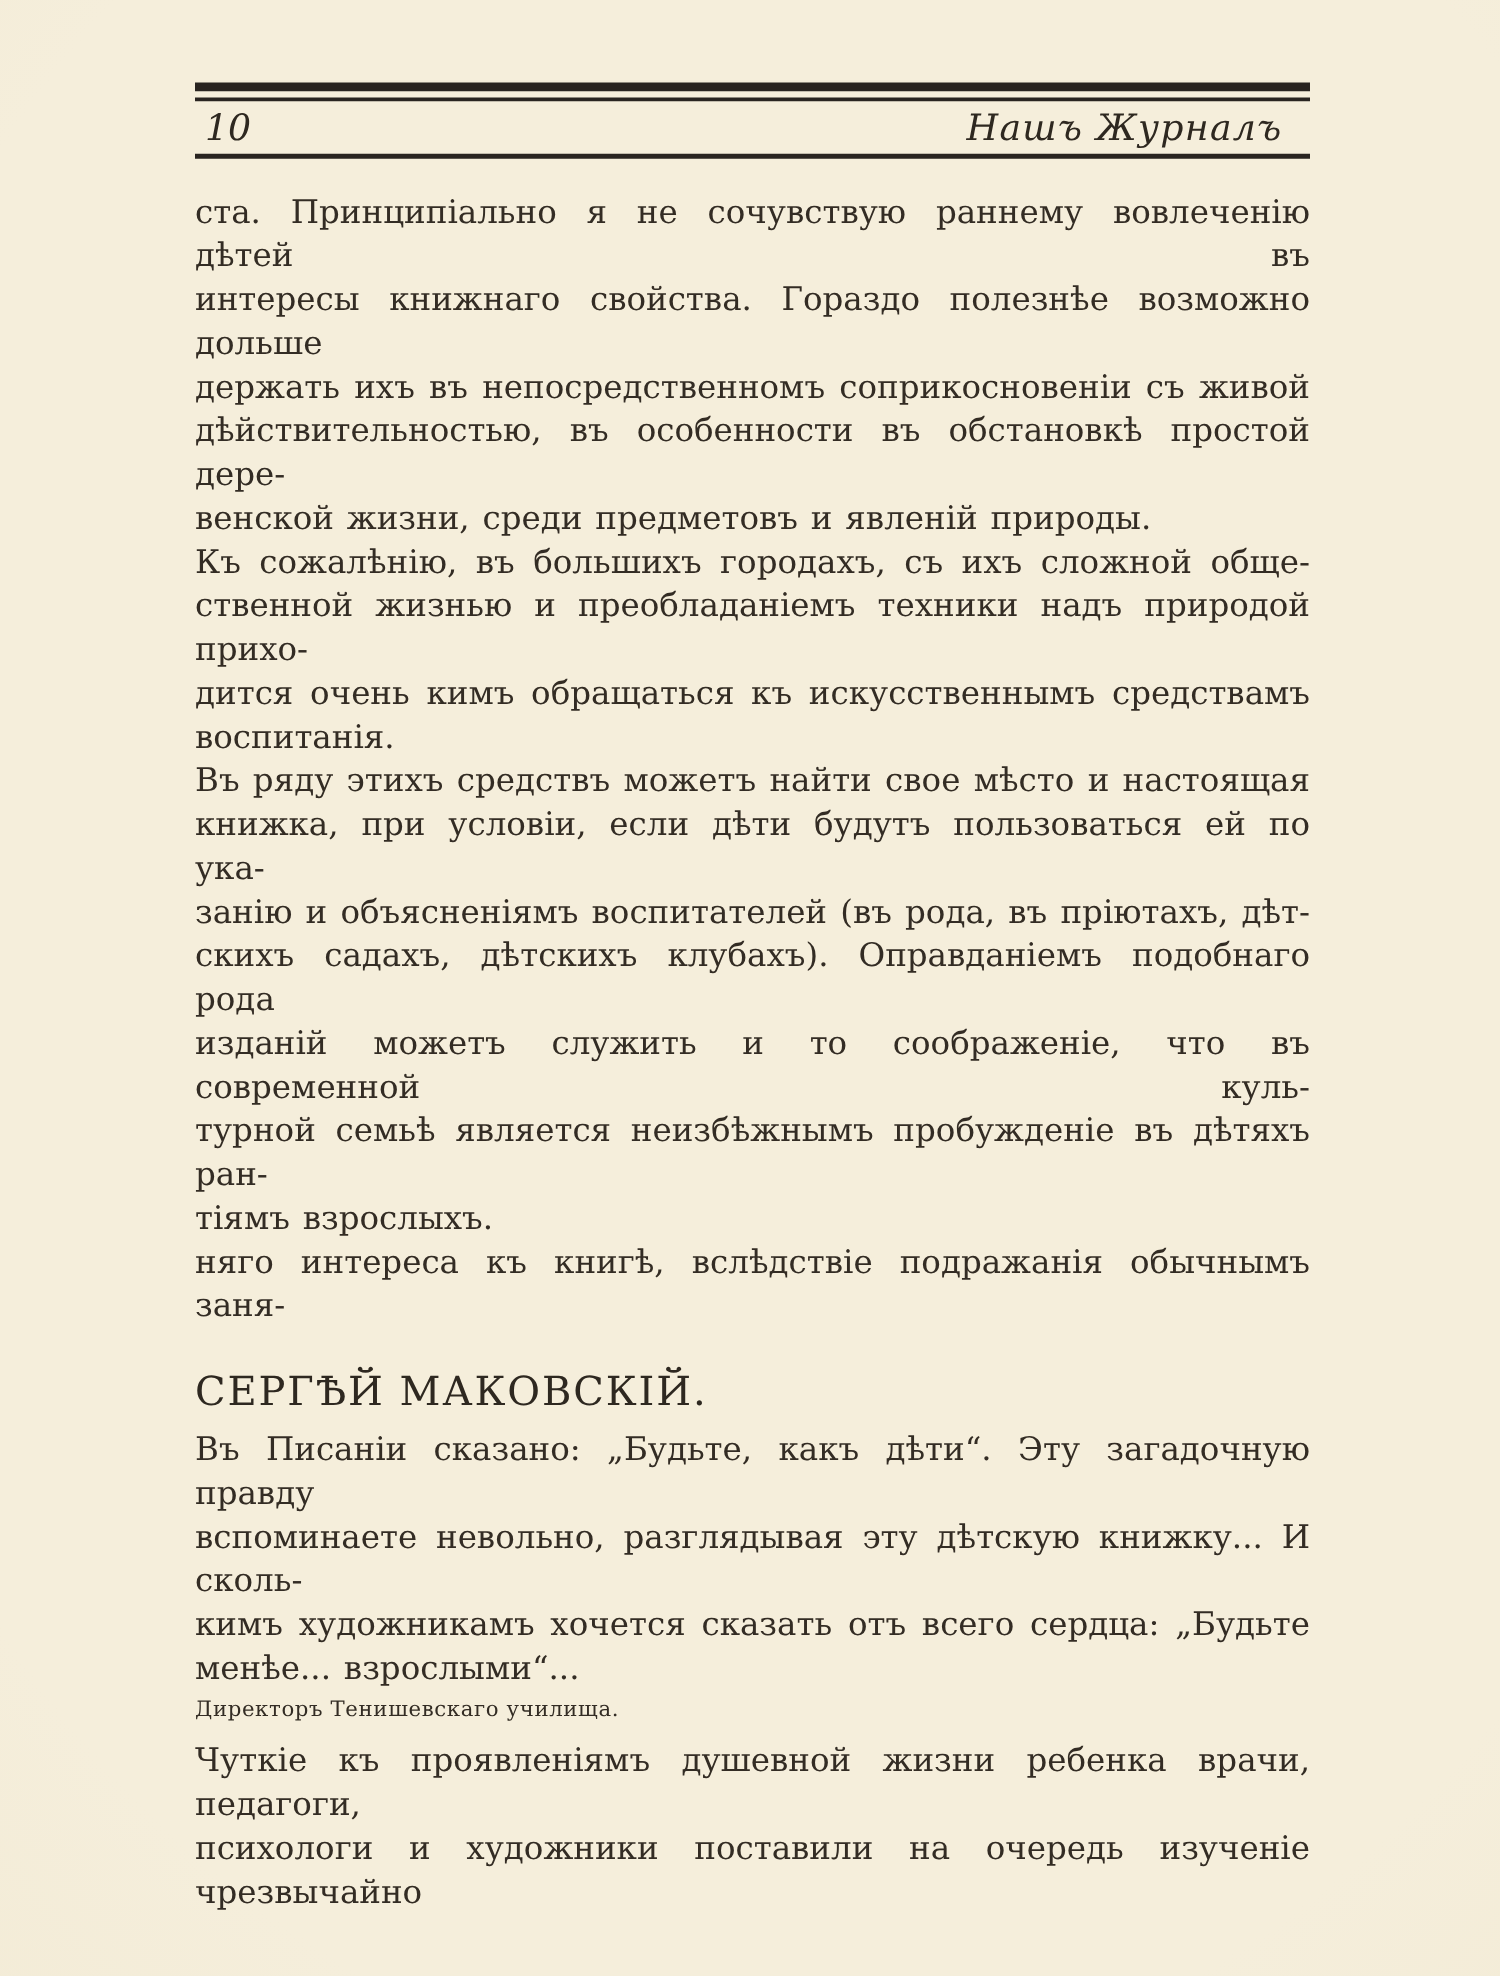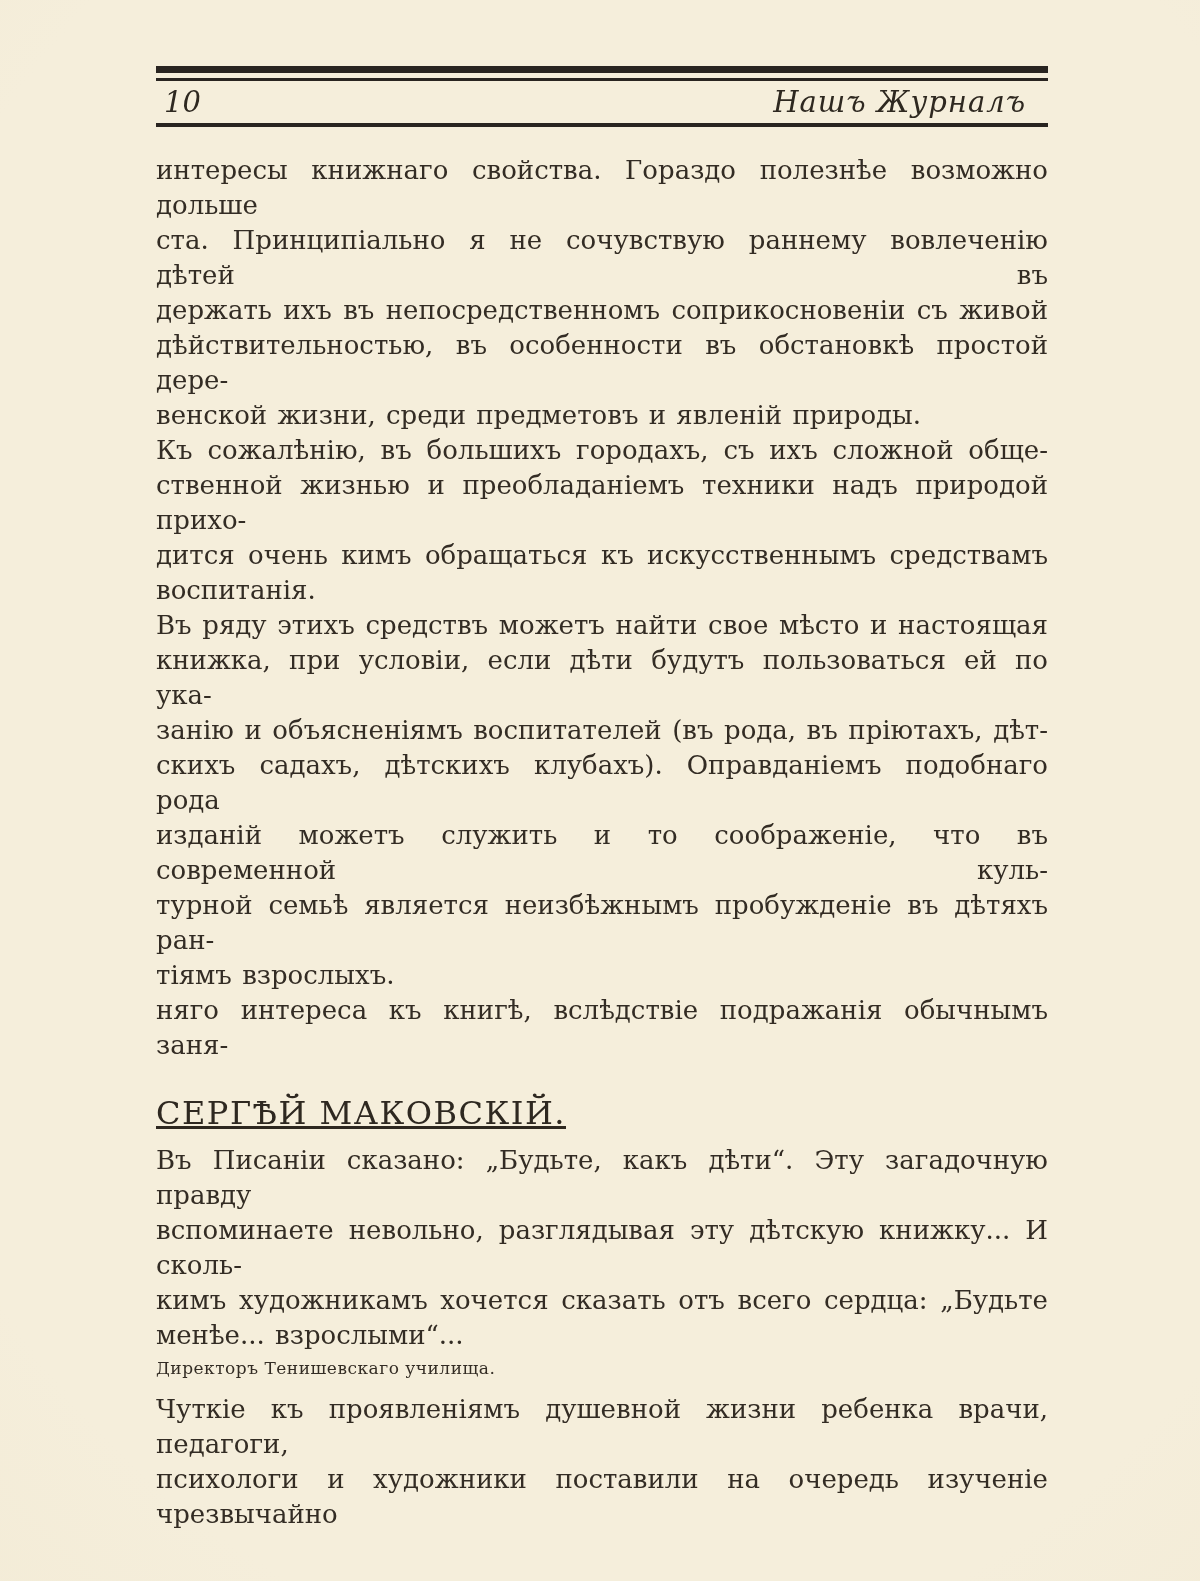--- a/index.html
+++ b/index.html
@@ -65,38 +65,38 @@
     white-space: nowrap;
   }
   .section-subtitle {
     margin: 2px 0 10px 0;
     font-size: 17px;
     line-height: 27px;
     letter-spacing: 0.5px;
   }
   .section-heading + .paragraph,
   .section-subtitle + .paragraph { margin-top: 10px; }
-  .paragraph + .section-heading { margin-top: 30px; text-decoration: underline; }
+  .paragraph + .section-heading { margin-top: 30px; }
 </style>
 </head>
 <body>
 
 <div class="page">
   <div class="content">
     <div class="rule rule-thick"></div>
     <div class="rule rule-thin"></div>
     <div class="header-row">
       <span class="page-num">10</span>
       <span class="journal-title">Нашъ Журналъ</span>
     </div>
     <div class="rule rule-mid"></div>
     <div class="body-text" id="body-text">
         <div class="paragraph">
+          <div class="pline">ста. Принципіально я не сочувствую раннему вовлеченію дѣтей въ</div>
           <div class="pline">интересы книжнаго свойства. Гораздо полезнѣе возможно дольше</div>
-          <div class="pline">ста. Принципіально я не сочувствую раннему вовлеченію дѣтей въ</div>
           <div class="pline">держать ихъ въ непосредственномъ соприкосновеніи съ живой</div>
           <div class="pline">дѣйствительностью, въ особенности въ обстановкѣ простой дере-</div>
           <div class="pline last">венской жизни, среди предметовъ и явленій природы.</div>
         </div>
         <div class="paragraph">
           <div class="pline">Къ сожалѣнію, въ большихъ городахъ, съ ихъ сложной обще-</div>
           <div class="pline">ственной жизнью и преобладаніемъ техники надъ природой прихо-</div>
           <div class="pline">дится очень кимъ обращаться къ искусственнымъ средствамъ</div>
           <div class="pline last">воспитанія.</div>
         </div>

